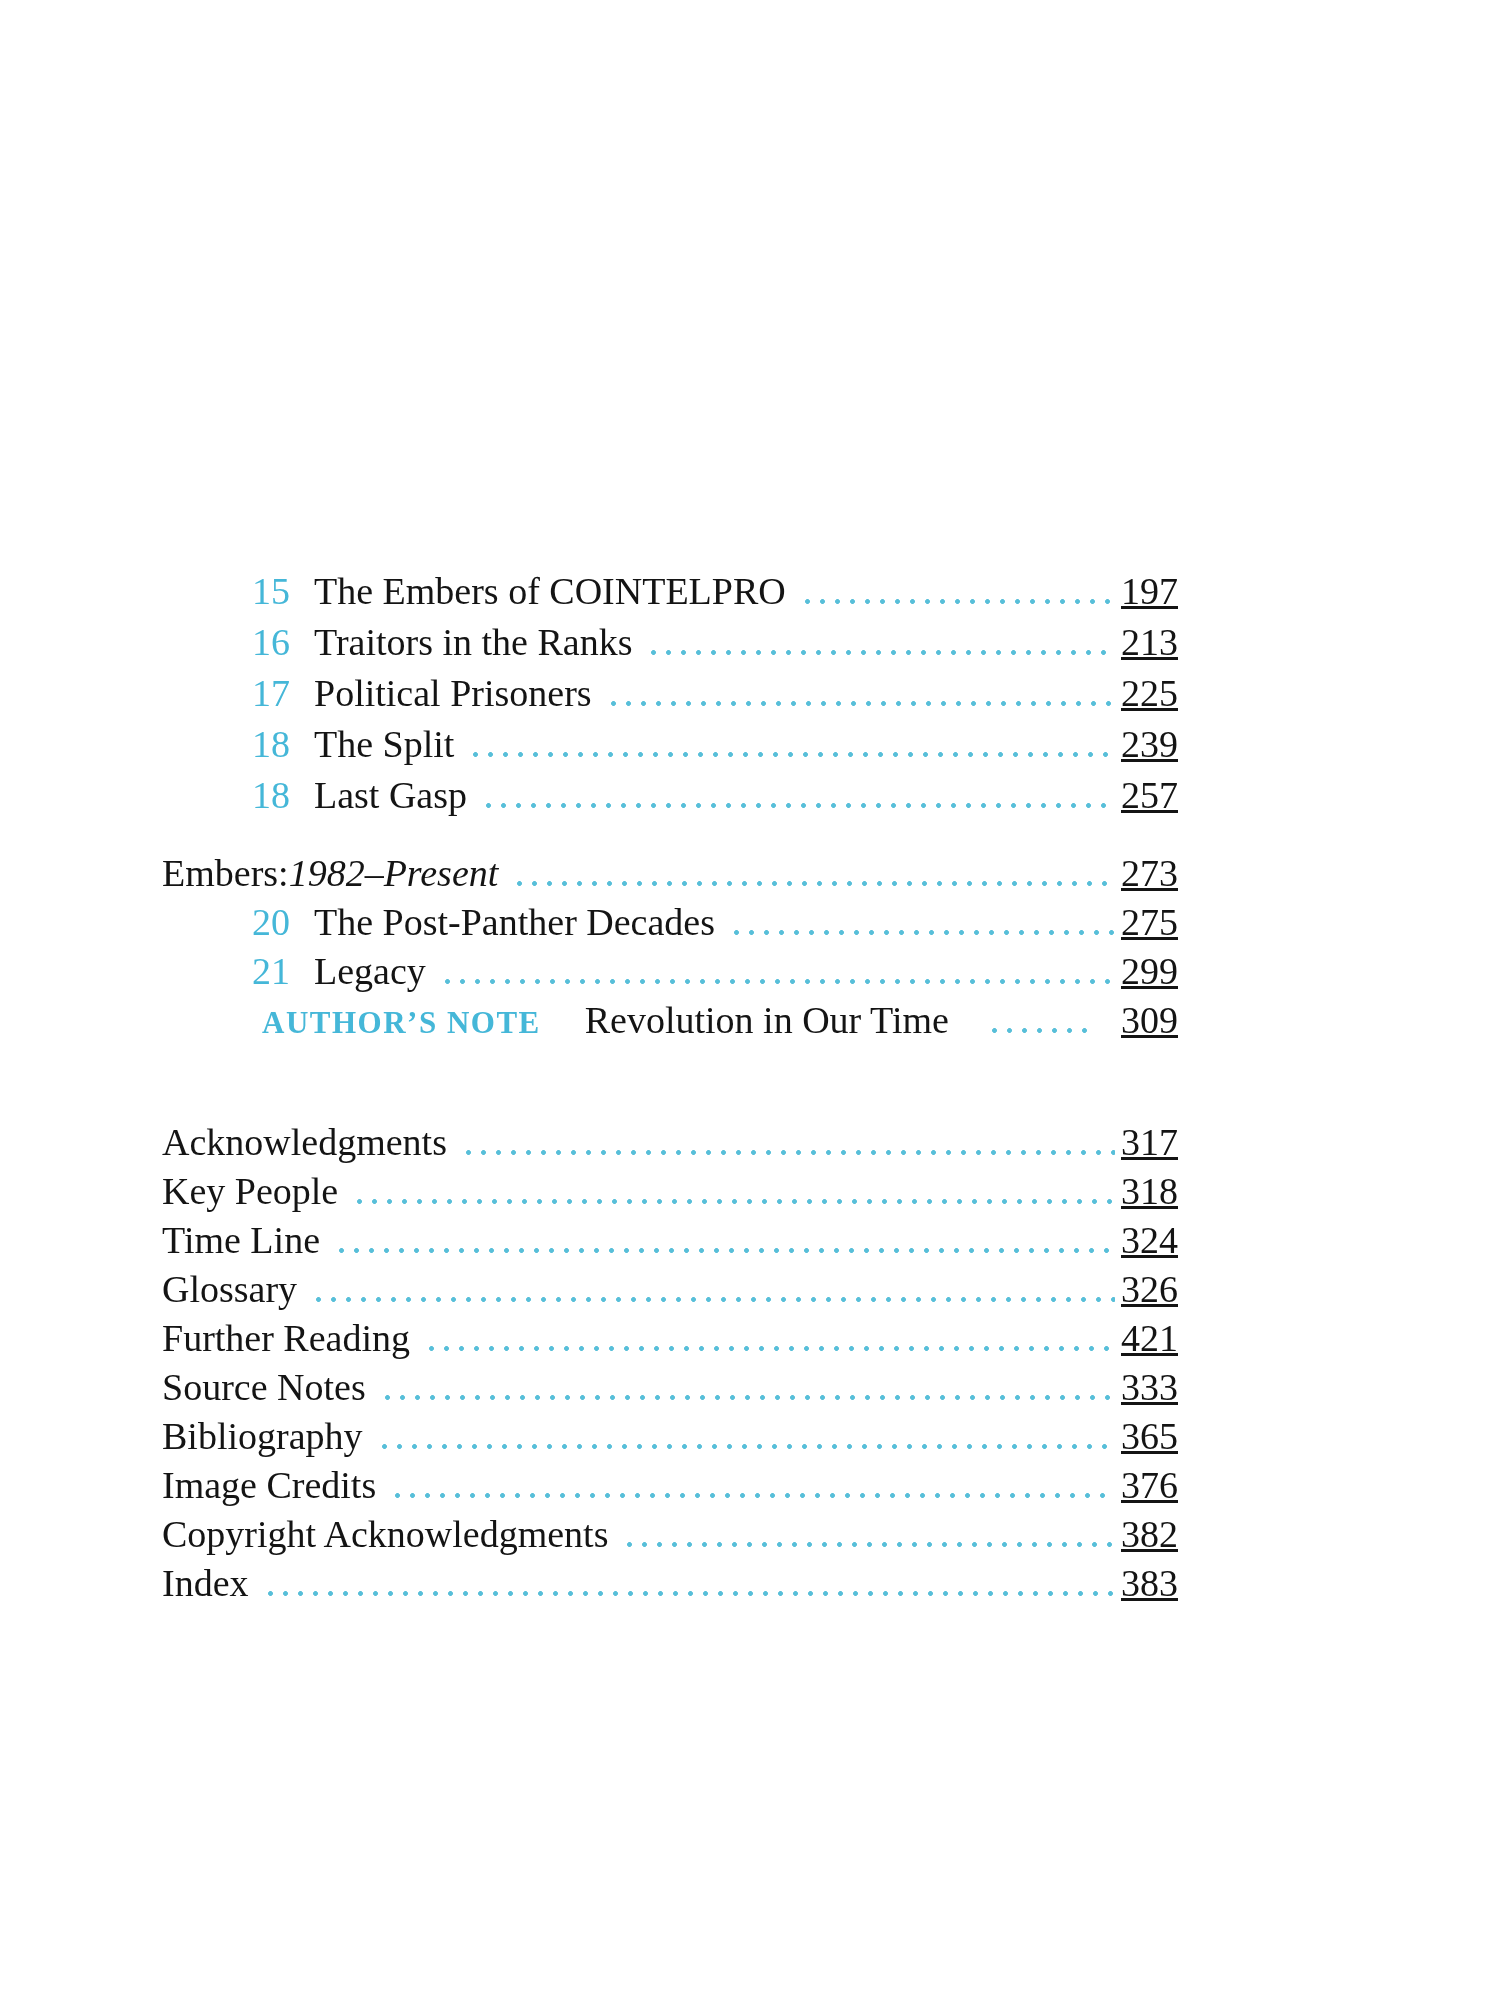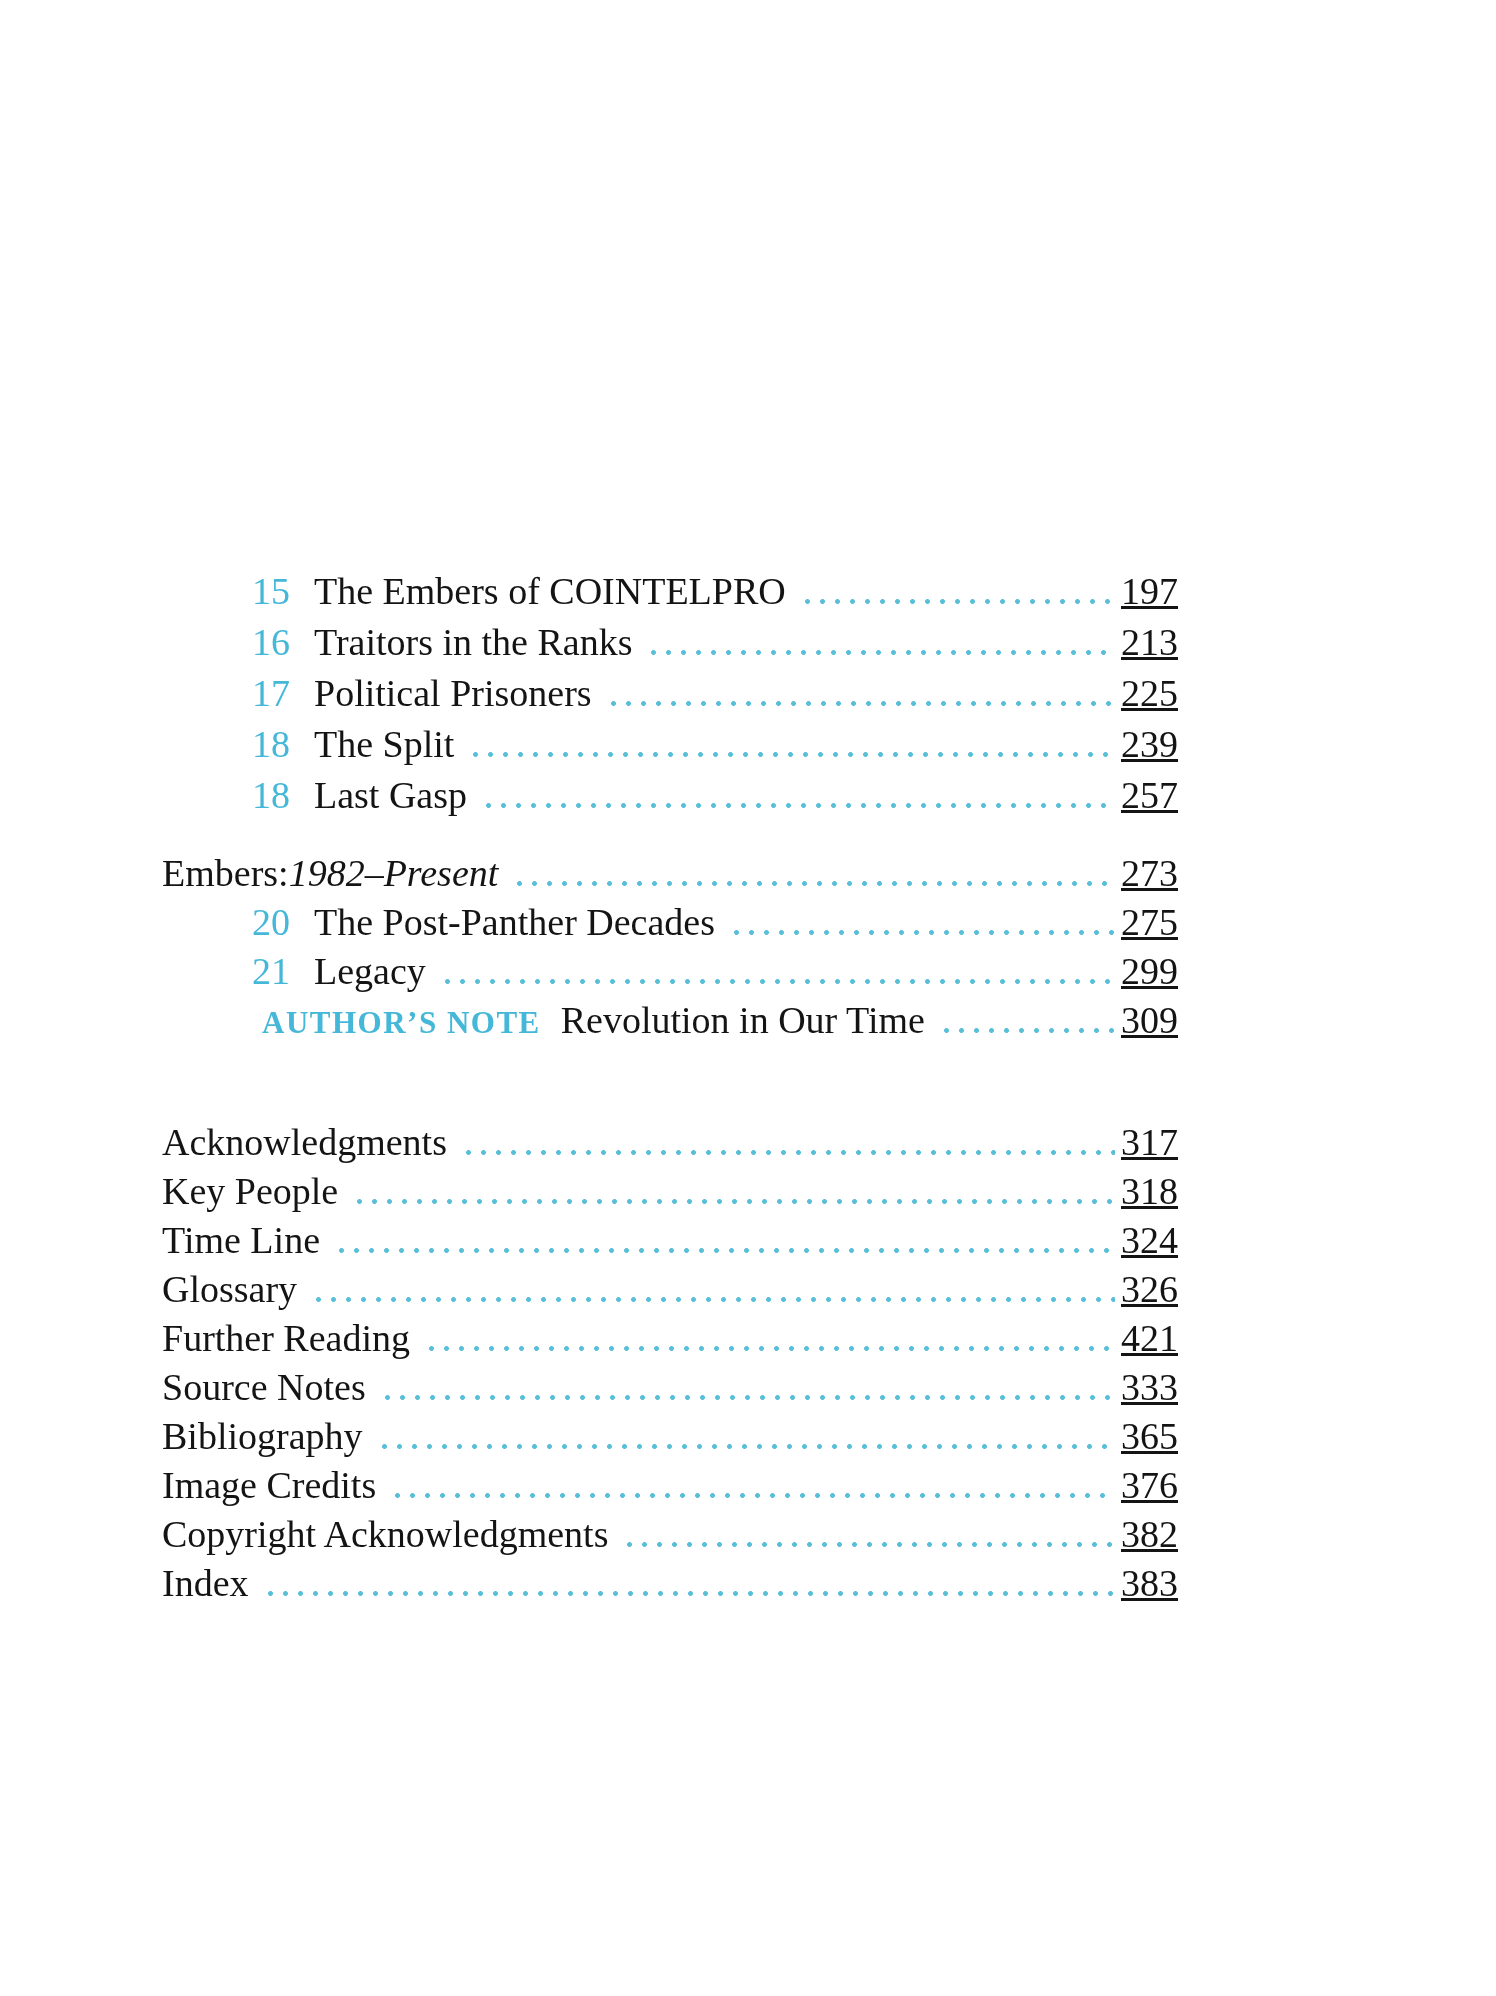--- a/index.html
+++ b/index.html
@@ -43,21 +43,21 @@
     flex: 1 1 auto;
     height: 5px;
     margin: 0 6px 0 14px;
     background-image: radial-gradient(circle at center, var(--dot, #58bfd9) 2.1px, rgba(0,0,0,0) 2.7px);
     background-size: 15px 5px;
     background-repeat: repeat-x;
     background-position: left center;
   }
   .page-num { flex: 0 0 auto; text-align: left; text-decoration: underline; }
 
-  .note-row { margin-left: 100px; }
+  .note-row { margin-left: 100px; gap: 24px; }
   .note-label {
     color: var(--accent, #45b7d8);
     font-weight: bold;
     font-size: 31px;
     letter-spacing: 1.5px;
     flex: 0 0 auto;
   }
   .note-title { margin-left: 20px; flex: 0 0 auto; }
 </style>
 </head>

